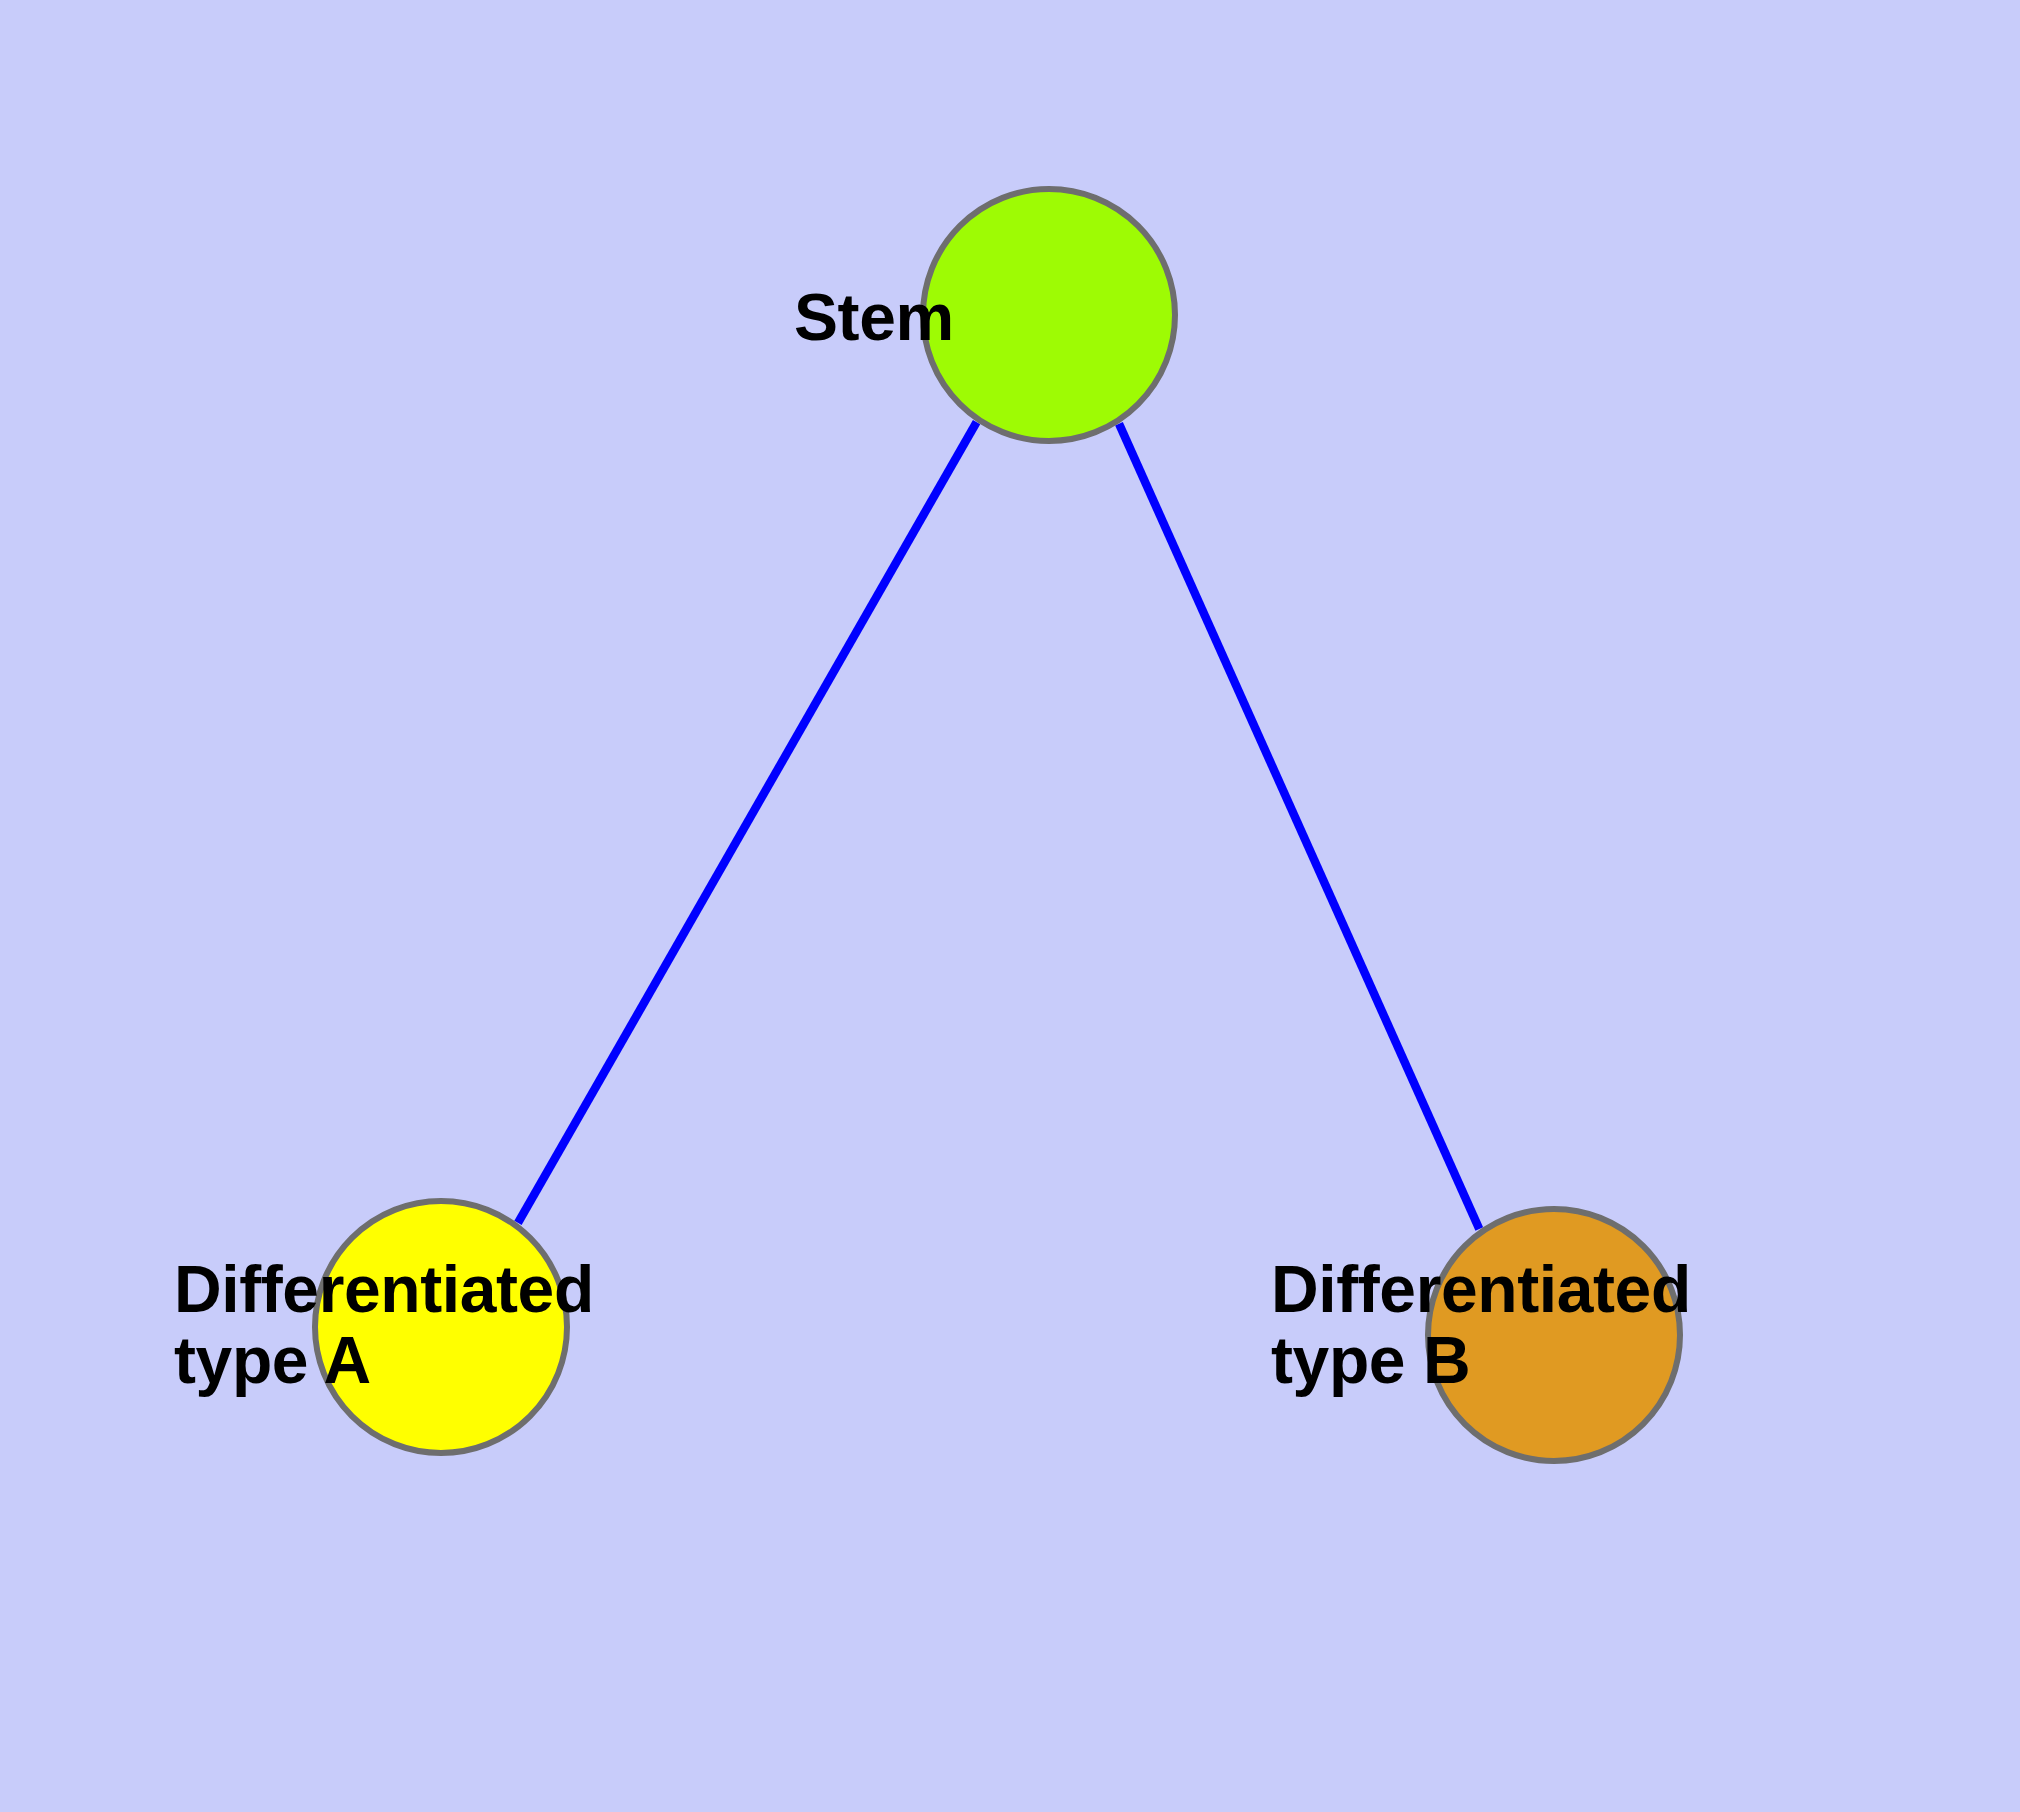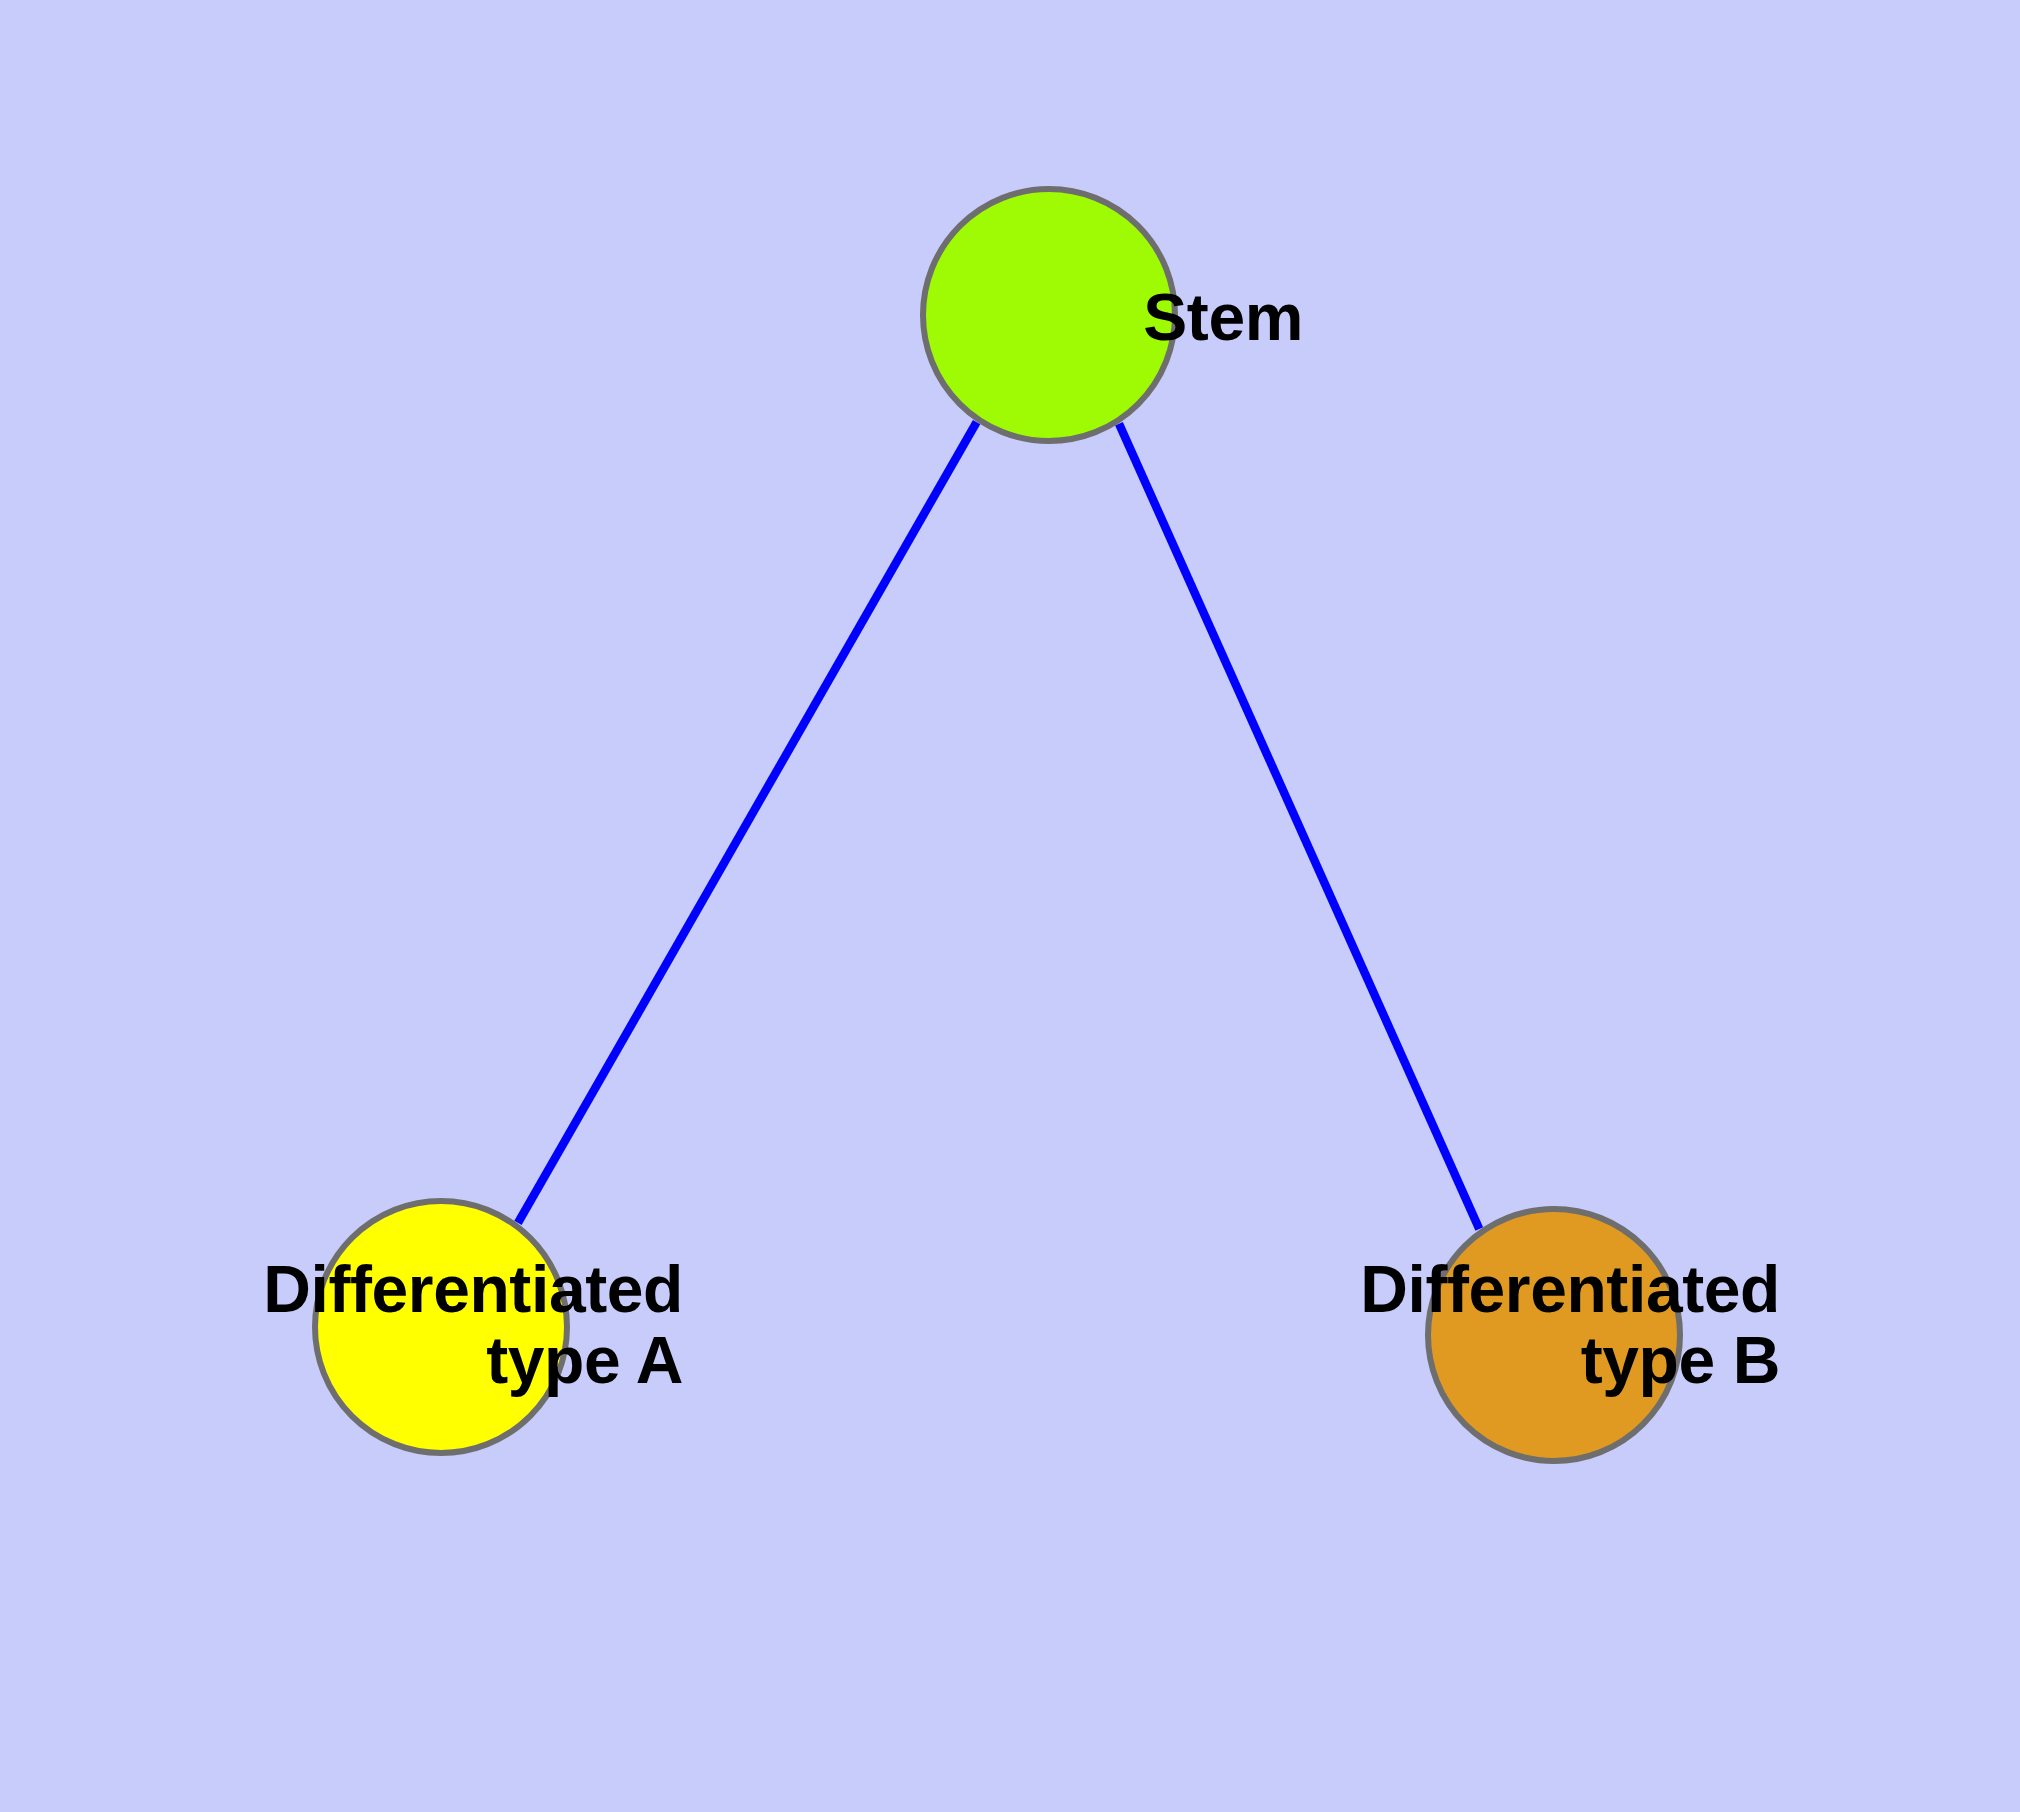--- a/index.html
+++ b/index.html
@@ -26,21 +26,21 @@
     height: 100%;
   }
   .node {
     position: absolute;
     border-radius: 50%;
     box-sizing: border-box;
     border: 6.8px solid #6e6e6e;
   }
   .node-label {
     position: absolute;
-    text-align: right;
+    text-align: left;
     font-weight: bold;
     color: #000000;
     line-height: 1.07;
     white-space: pre;
     letter-spacing: -0.4px;
     pointer-events: none;
   }
   #node-stem {
     left: 920px;
     top: 186px;

